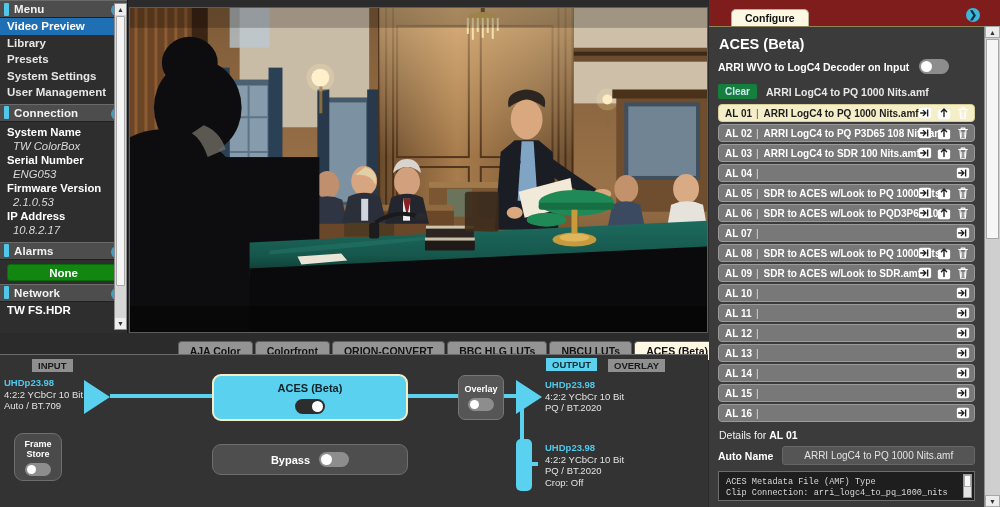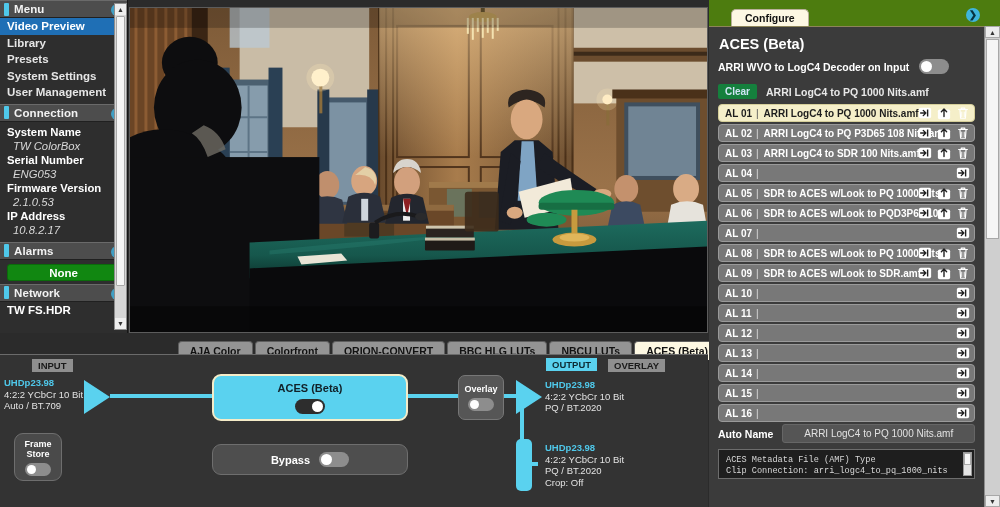--- a/index.html
+++ b/index.html
@@ -126,21 +126,21 @@
     position:absolute; width: 0; height: 0;
     border-top: 17px solid transparent; border-bottom: 17px solid transparent;
     border-left: 26px solid #5ad2ef;
   }
 
   
   #right {
     position: absolute; left: 709px; top: 0; width: 291px; height: 507px;
     background: #3b3b3b;
   }
-  #right-tabrow { position:absolute; left:0; top:0; width: 291px; height: 26px; background:#4d7c0f; }
+  #right-tabrow { position:absolute; left:0; top:0; width: 291px; height: 26px; background:#7f1d1d; }
   .rtab {
     position:absolute; left: 22px; top: 9px; height: 18px; line-height: 17px;
     padding: 0 13px; background:#fdf8e3; color:#111;
     font-size: 10.5px; font-weight: bold; border-radius: 5px 5px 0 0;
     border: 1px solid #b9b09a; border-bottom:none;
   }
   #rp-expand {
     position:absolute; right: 20px; top: 8px; width: 14px; height: 14px;
     border-radius: 50%; background: #3fb5dc; color: #073140;
     font-size: 10px; line-height: 14px; text-align:center; font-weight:bold;
@@ -858,20 +858,23 @@
                 <svg viewBox="0 0 16 16" class="ic">
                   <rect x="1" y="2" width="14" height="12" rx="2" fill="#fff"></rect>
                   <path d="M3 8h6M6 5l3 3-3 3" stroke="#222" stroke-width="1.6" fill="none" stroke-linecap="round" stroke-linejoin="round"></path>
                   <path d="M11 4v8" stroke="#222" stroke-width="1.6"></path>
                 </svg>
               </span>
             </span>
           </div>
         </div>
 
+      <div class="details-lbl">
+        <span>Details for </span><b>AL 01</b>
+      </div>
 
       <div class="fn-row">
         <span class="fn-lbl">Auto Name</span>
         <span class="fn-val">ARRI LogC4 to PQ 1000 Nits.amf</span>
       </div>
 
       <div id="meta">
         <p>ACES Metadata File (AMF) Type</p>
         <p>Clip Connection: arri_logc4_to_pq_1000_nits</p>
         <div id="meta-sb">

